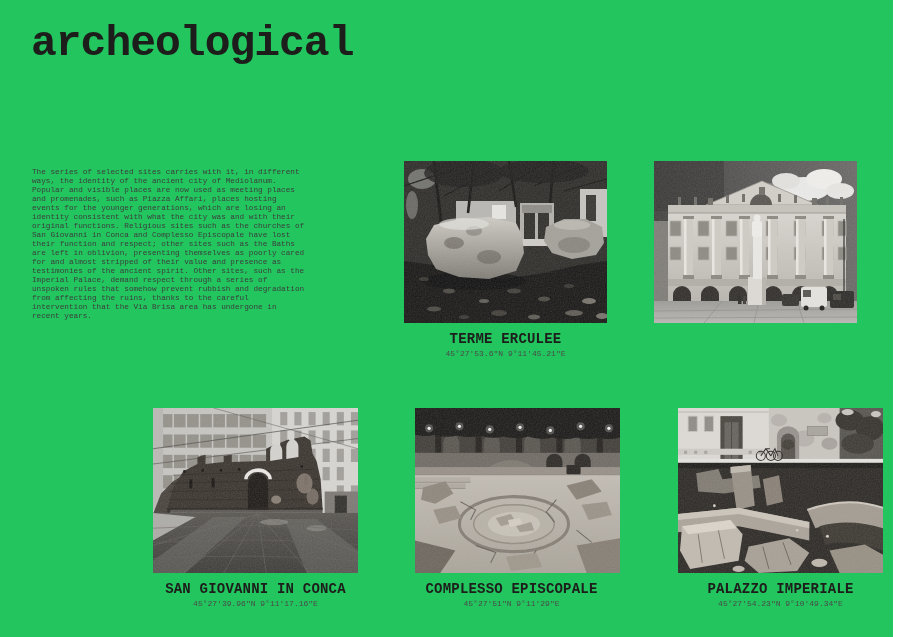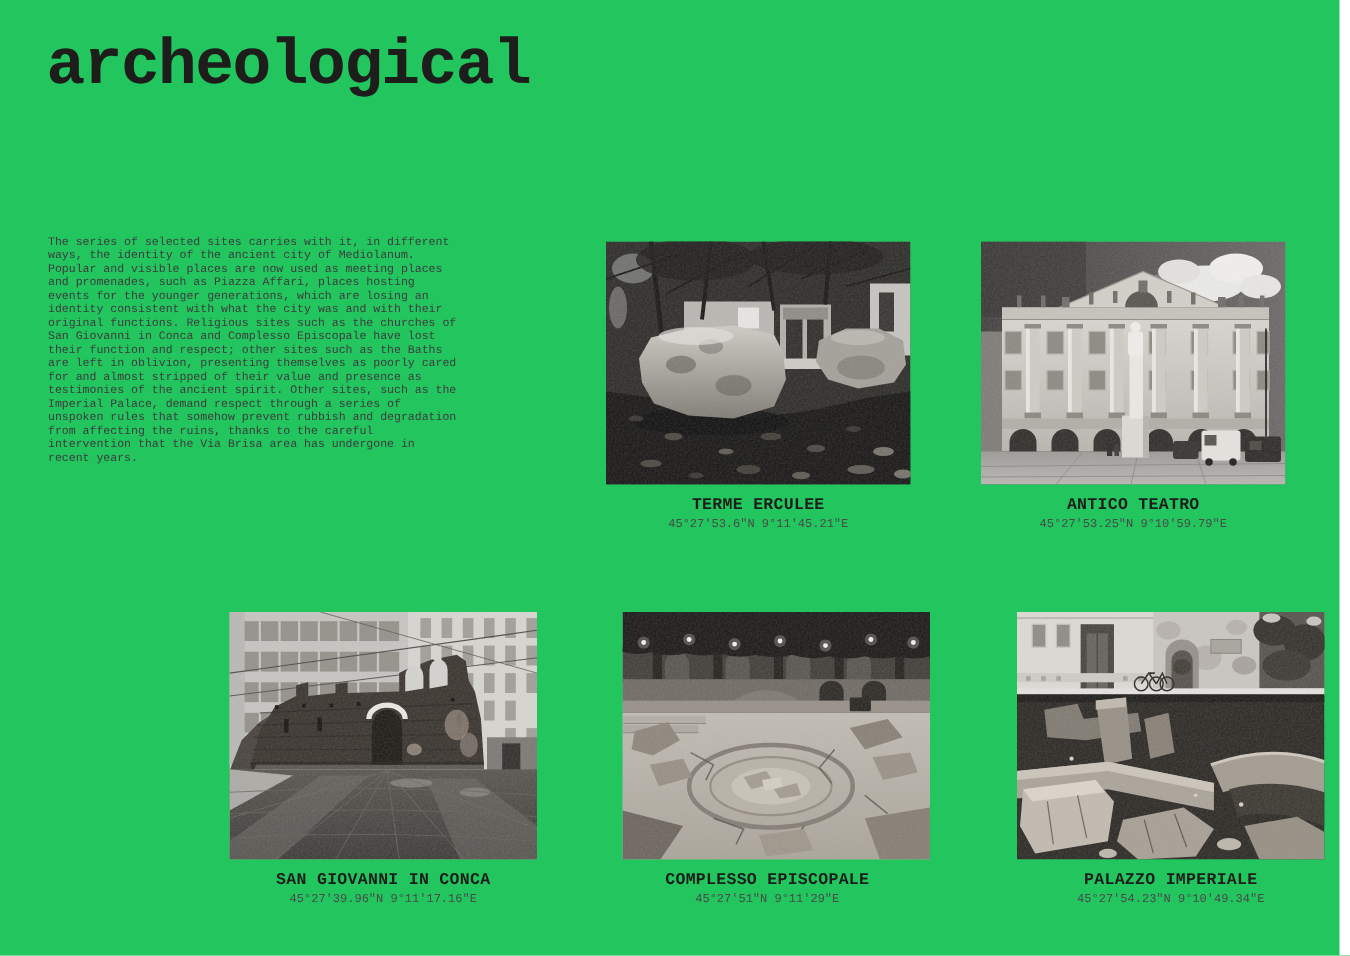--- a/index.html
+++ b/index.html
@@ -8,27 +8,27 @@
   .page {
     position:relative; width:893px; height:637px; background:#22c55e;
     overflow:hidden; font-family:Liberation Mono, monospace;
   }
   .title {
     position:absolute; left:31px; top:16px;
     font-size:43px; font-weight:bold; color:#1d1d1b;
     letter-spacing:-1px; line-height:1.32;
   }
   .intro {
-    position:absolute; left:32px; top:158px; width:276px;
+    position:absolute; left:32px; top:168px; width:276px;
     font-size:7.7px; line-height:1.17; color:#3d3d3d;
   }
   figure.site { position:absolute; }
   .photo { display:block; }
   figcaption { text-align:center; margin-top:8px; }
-  .site-name { font-size:11px; font-weight:bold; color:#1d1d1b; letter-spacing:0.2px; }
+  .site-name { font-size:14px; font-weight:bold; color:#1d1d1b; letter-spacing:0.2px; }
   .site-coords { font-size:8px; color:#4a4a4a; margin-top:2px; }
   #site-0 { left:404px; top:161px; width:203px; }
   #site-1 { left:654px; top:161px; width:203px; }
   #site-2 { left:153px; top:408px; width:205px; }
   #site-3 { left:403px; top:408px; width:205px;padding-left:12px; }
   #site-4 { left:653px; top:408px; width:205px;margin-left:25px; }
 </style>
 </head>
 <body>
 
@@ -232,24 +232,20 @@
       <rect x="147" y="126" width="26" height="20" rx="2" fill="#e6e4df"></rect>
       <rect x="149" y="129" width="8" height="7" fill="#55524d"></rect>
       <circle cx="152" cy="147" r="2.5" fill="#1e1d1b"></circle>
         <circle cx="168" cy="147" r="2.5" fill="#1e1d1b"></circle>
       <rect x="128" y="133" width="17" height="12" rx="2" fill="#33312e"></rect>
       <rect x="176" y="130" width="24" height="17" rx="2" fill="#2a2926"></rect>
       <rect x="179" y="133" width="8" height="6" fill="#4a4742"></rect>
       <line x1="190" y1="58" x2="190" y2="130" stroke="#242321" stroke-width="1.2"></line>
       <rect width="203" height="162" filter="url(#g2)" opacity="0.5"></rect>
     </svg>
-    <figcaption>
-      <div class="site-name">ANTICO TEATRO</div>
-      <div class="site-coords">45°27'53.25"N 9°10'59.79"E</div>
-    </figcaption>
   </figure>
 
   <figure class="site" id="site-2">
     <svg class="photo" width="205" height="165" viewBox="0 0 203 162" preserveAspectRatio="none">
       <defs>
         <filter id="g3">
             <feTurbulence type="fractalNoise" baseFrequency="0.8" numOctaves="2" stitchTiles="stitch"></feTurbulence>
             <feColorMatrix type="matrix" values="0 0 0 0 0.55 0 0 0 0 0.55 0 0 0 0 0.55 0 0 0 0.4 0"></feColorMatrix>
           </filter>
         <linearGradient id="plz3" x1="0" y1="0" x2="0" y2="1">

